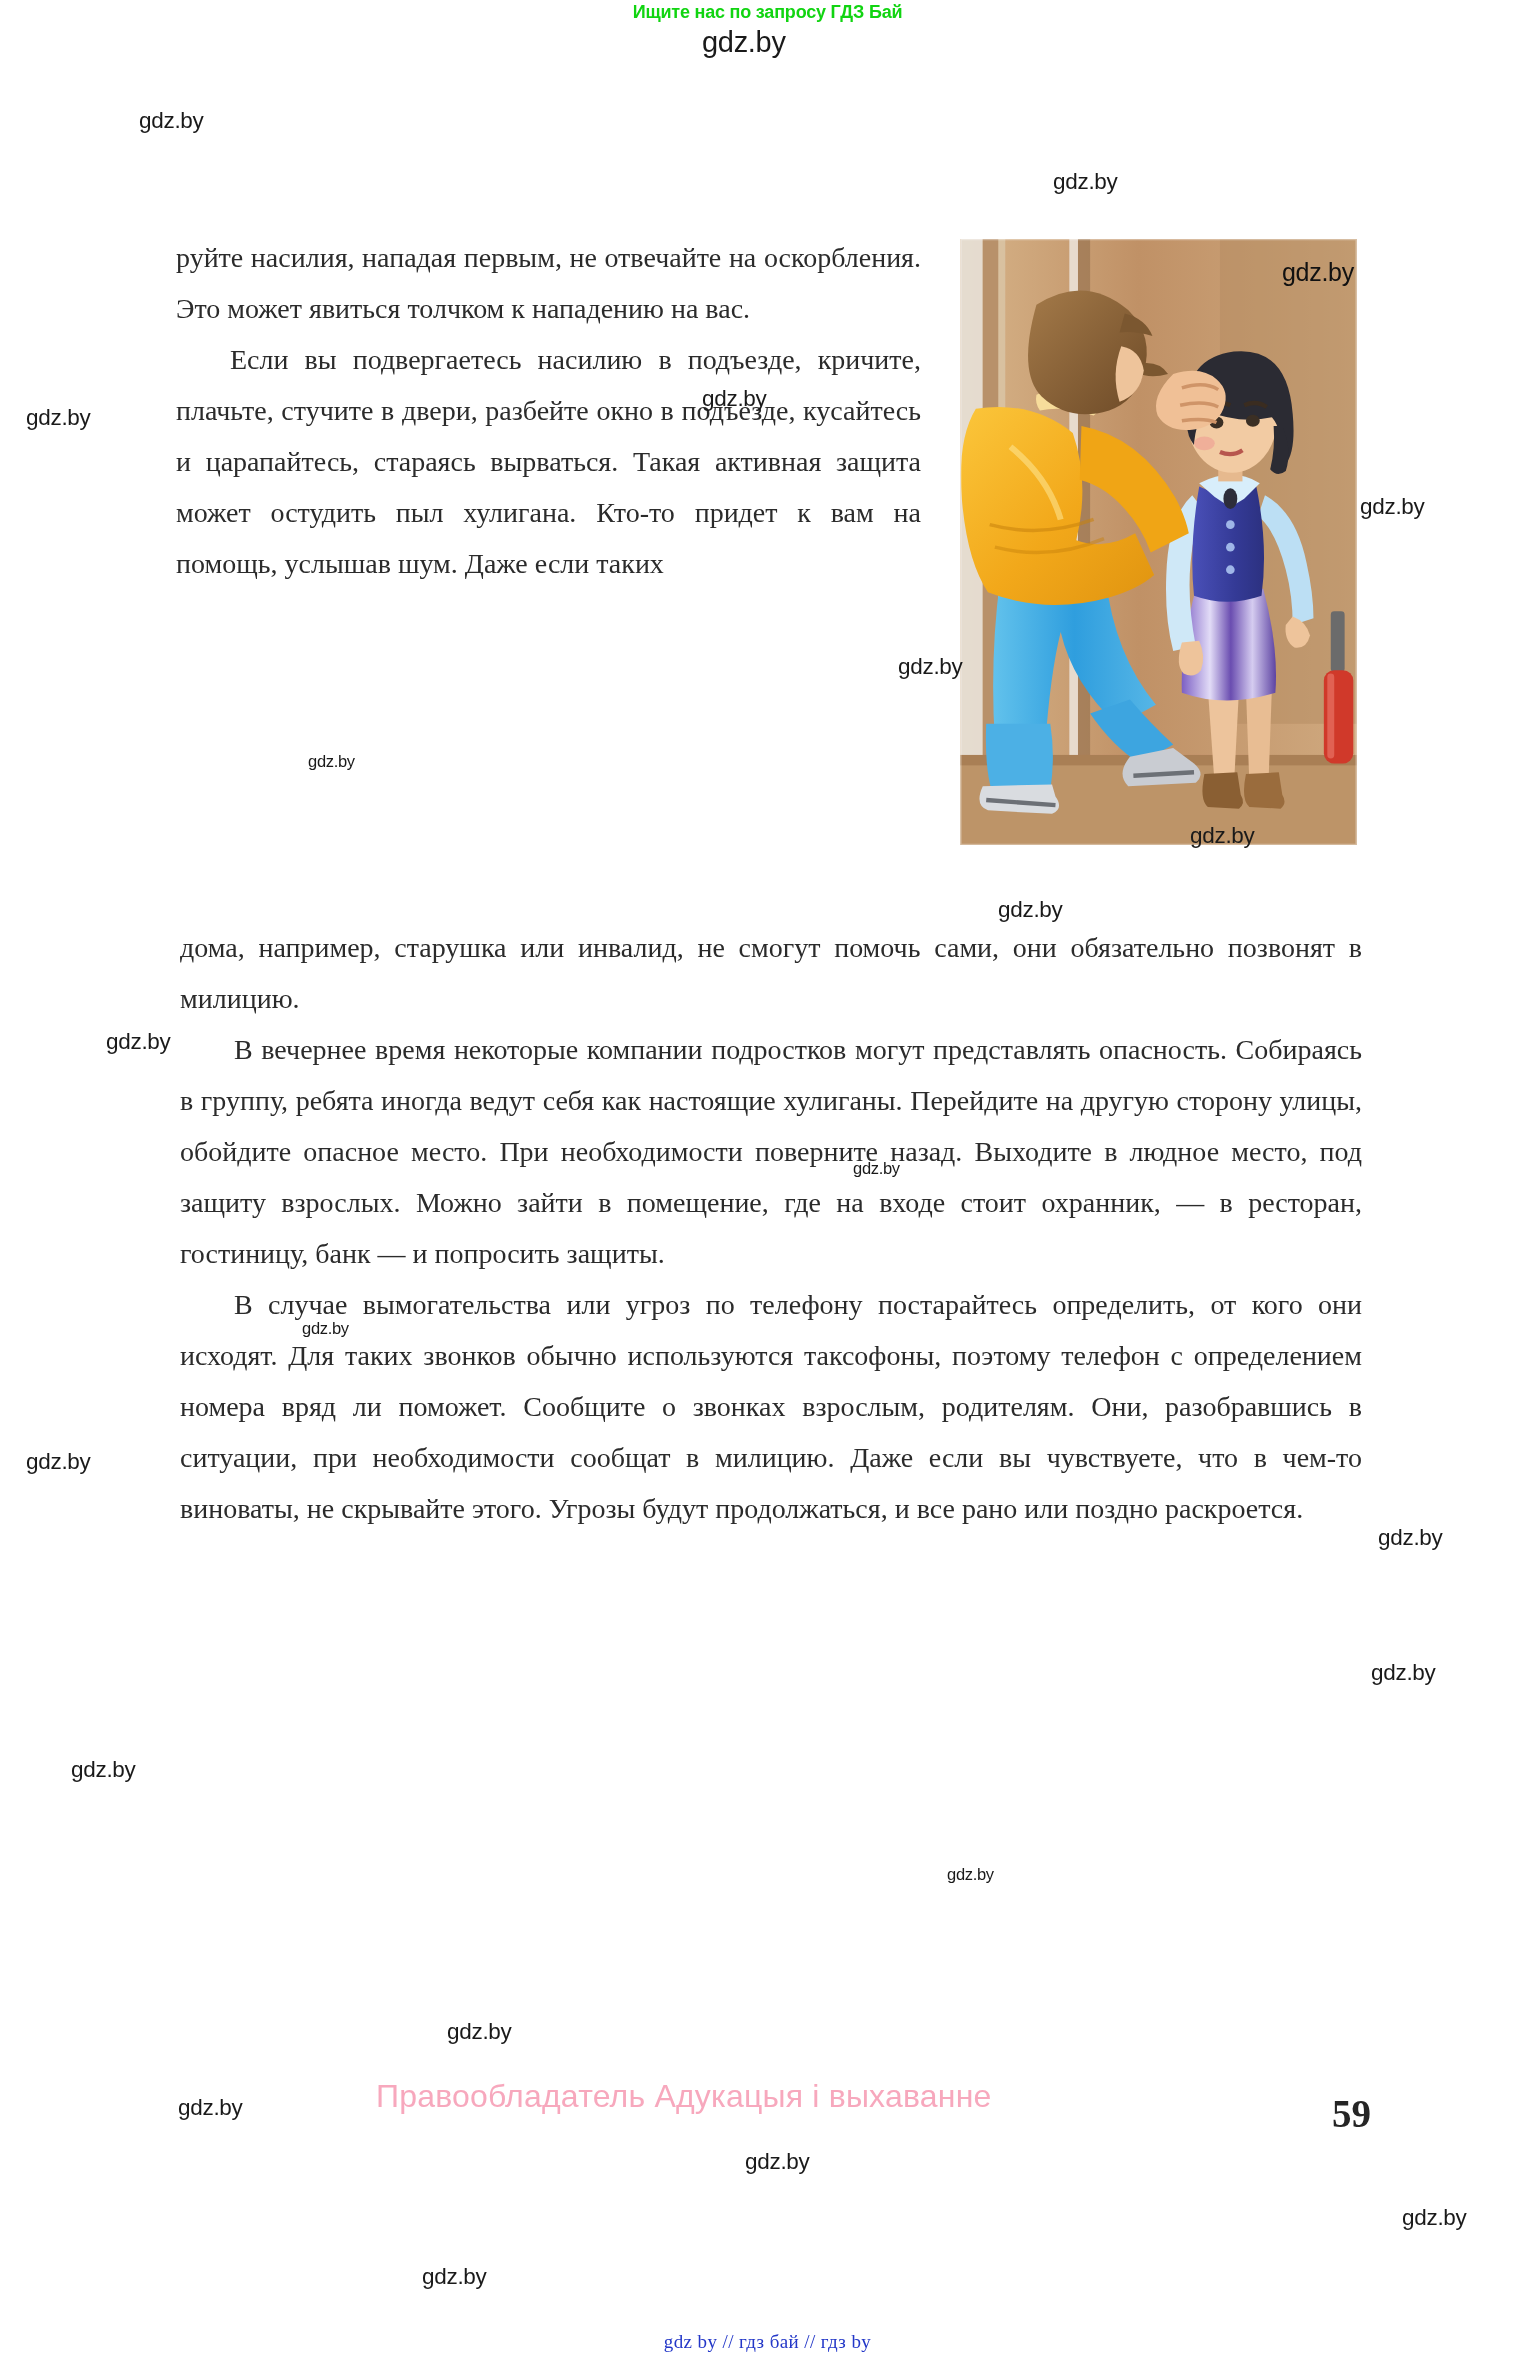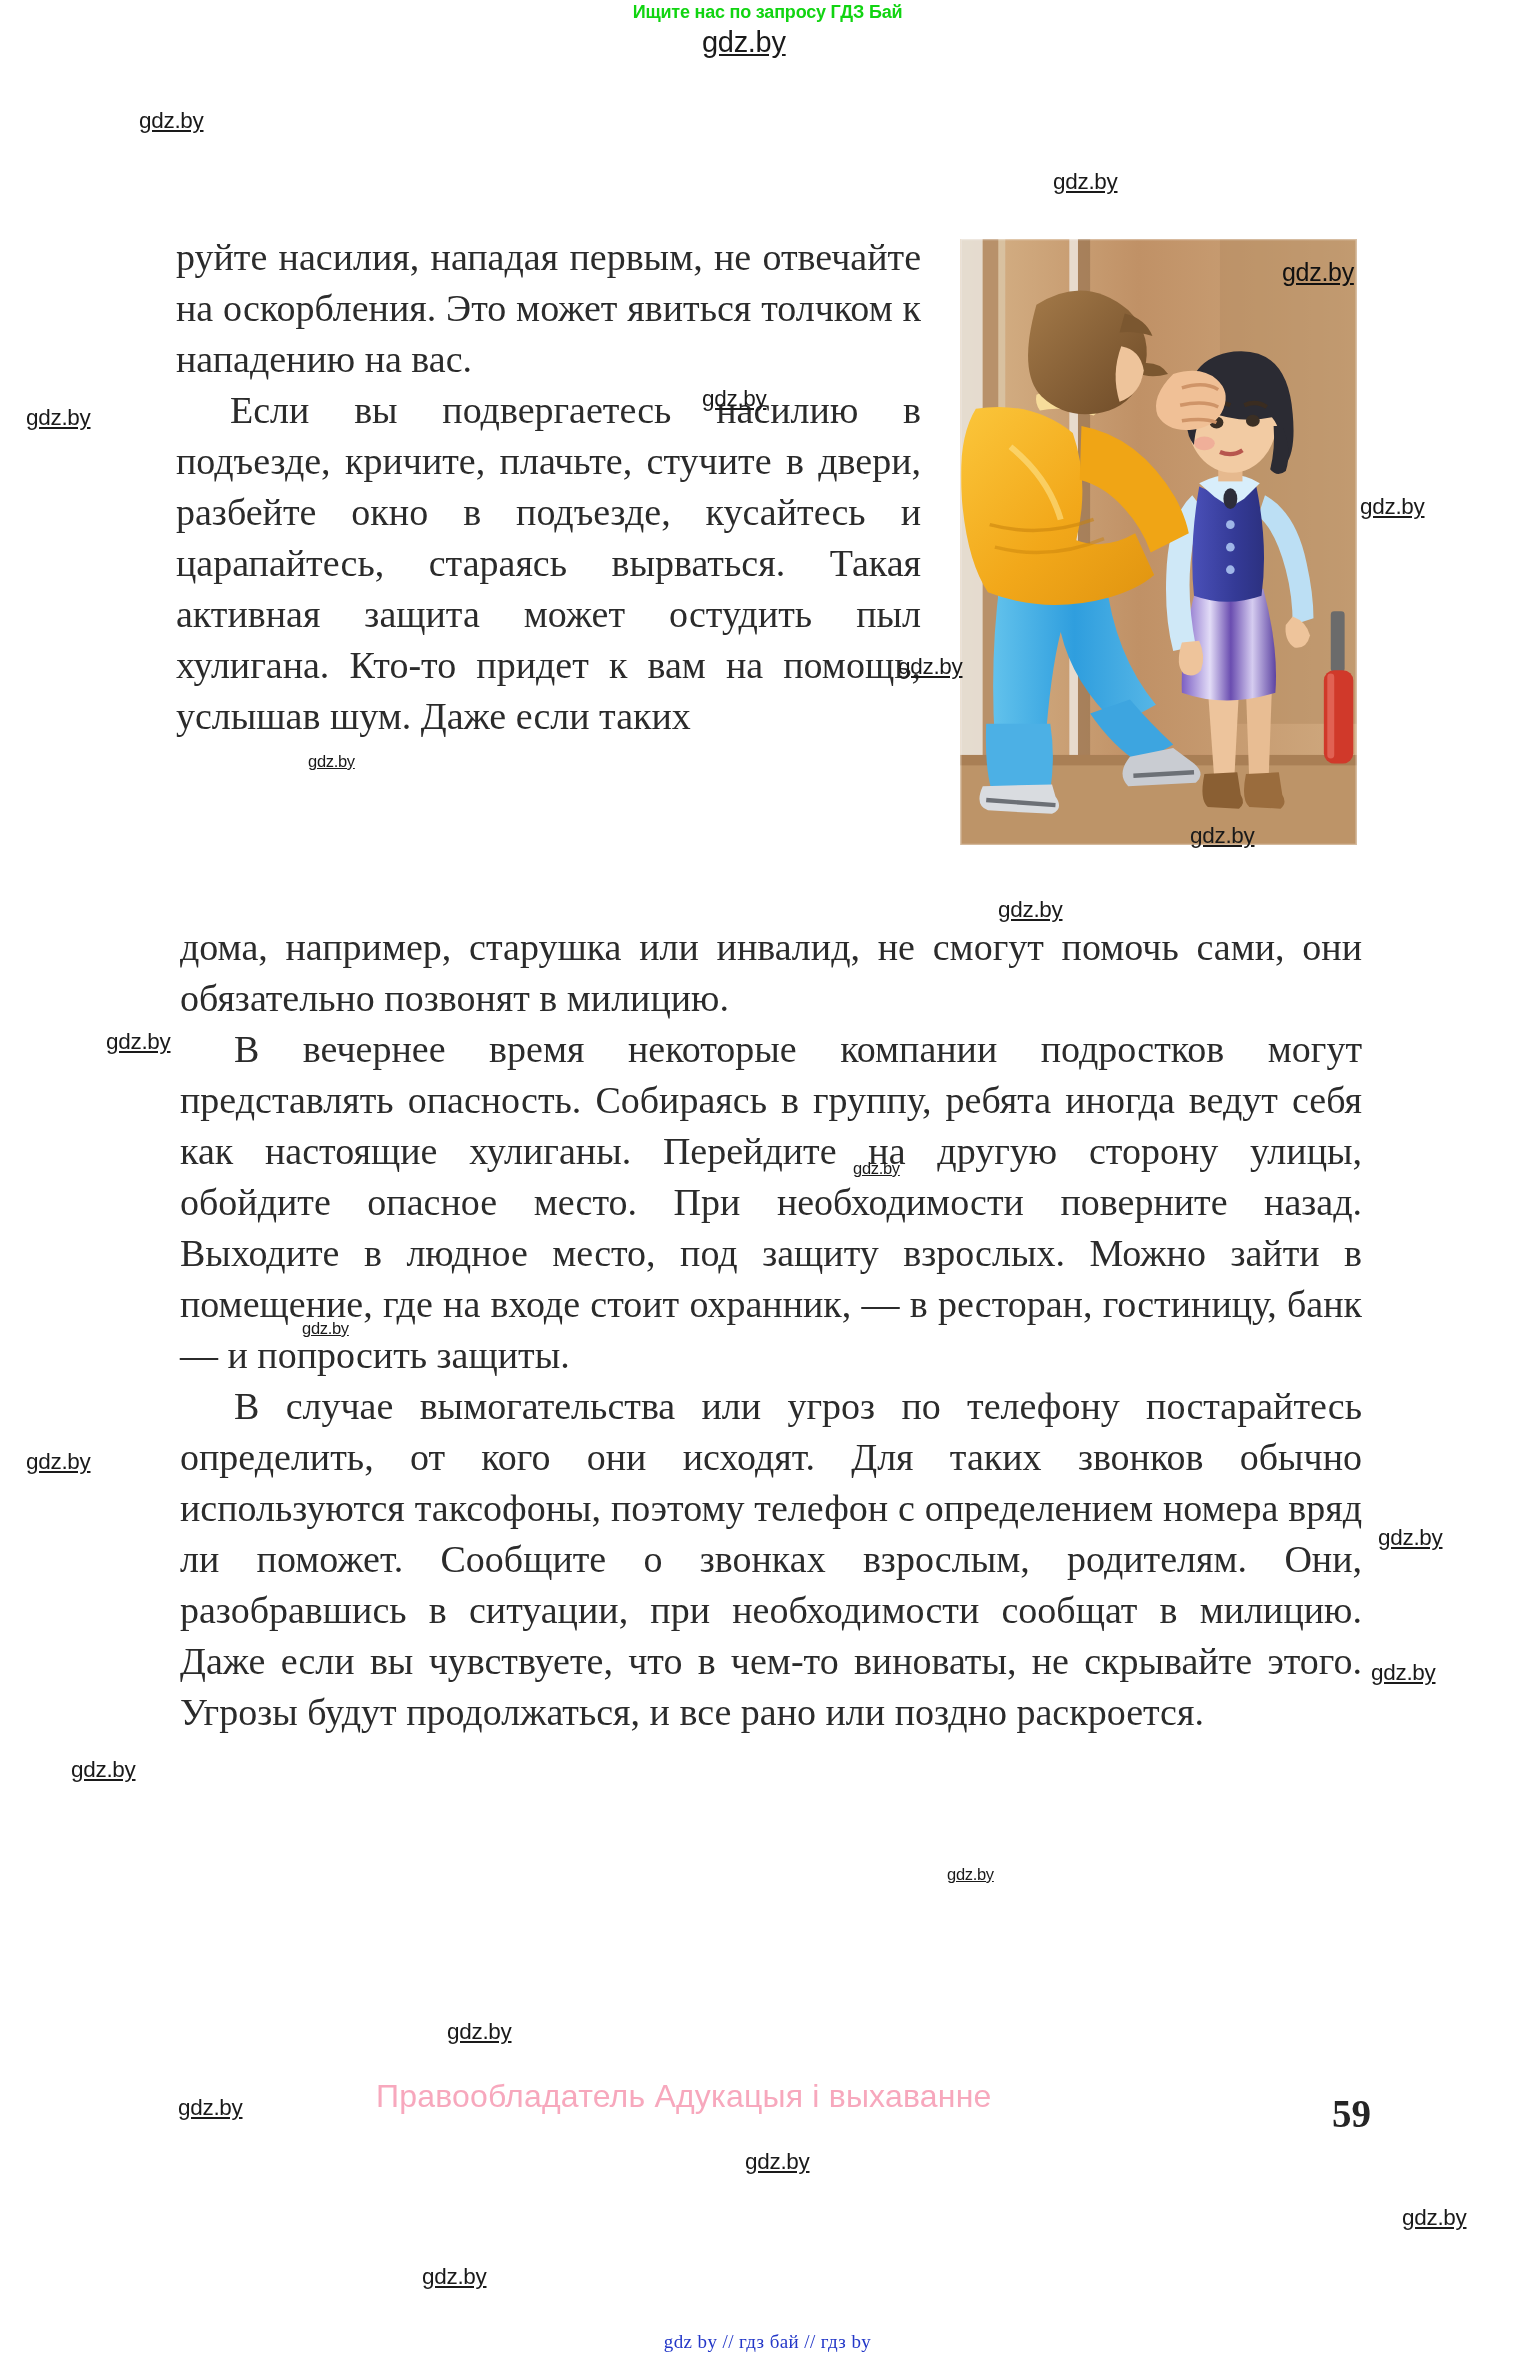--- a/index.html
+++ b/index.html
@@ -36,21 +36,20 @@
   }
 
   
   .wm {
     position: absolute;
     font-family: "Liberation Sans", "DejaVu Sans", sans-serif;
     color: #1a1a1a;
     white-space: nowrap;
     pointer-events: none;
     letter-spacing: -0.3px;
-    text-decoration: underline;
   }
   .wm.small  { font-size: 16.5px; }
   .wm.mid    { font-size: 22.5px; }
   .wm.big    { font-size: 29px; }
   .wm.onpic  { color: #111111; font-size: 25px; }
 
   .wm-pink {
     position: absolute;
     font-family: "Liberation Sans", "DejaVu Sans", sans-serif;
     font-size: 32px;
@@ -68,21 +67,21 @@
     font-size: 19px;
     color: #2337c8;
     letter-spacing: 0.4px;
     white-space: nowrap;
   }
 
   
   .col-text {
     position: absolute;
     color: #2b2b2b;
-    font-size: 38px;
+    font-size: 28px;
     line-height: 51px;
     text-align: justify;
     text-justify: inter-word;
   }
   .col-text p { margin: 0; }
   .col-text p.indent { text-indent: 54px; }
   .jline-left {
     display: block;
     text-align: justify;
     text-align-last: left;

